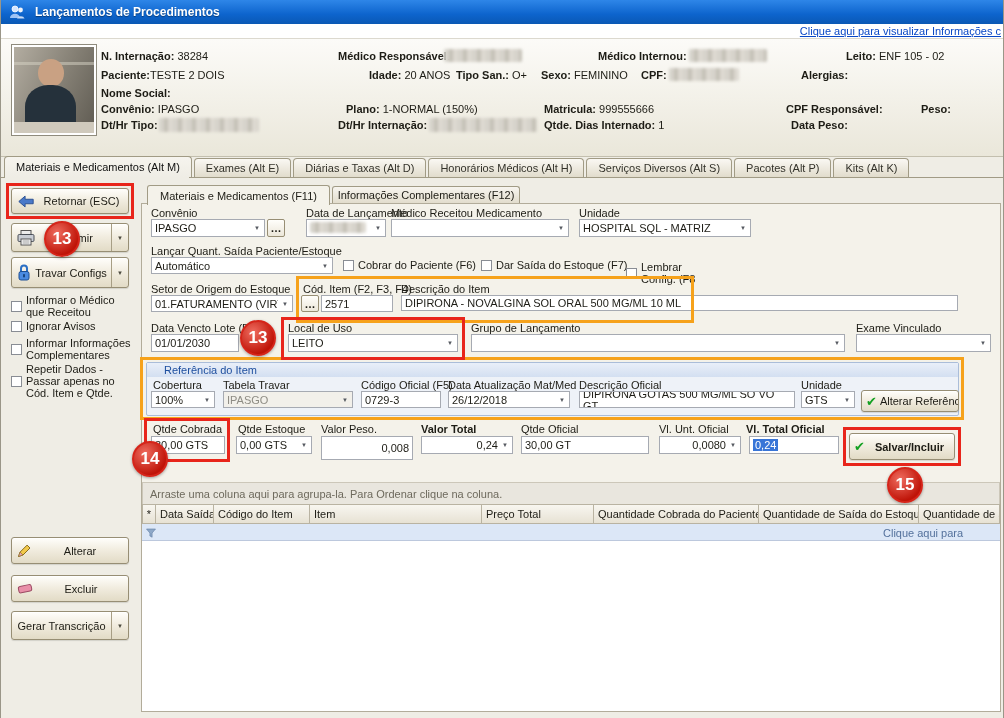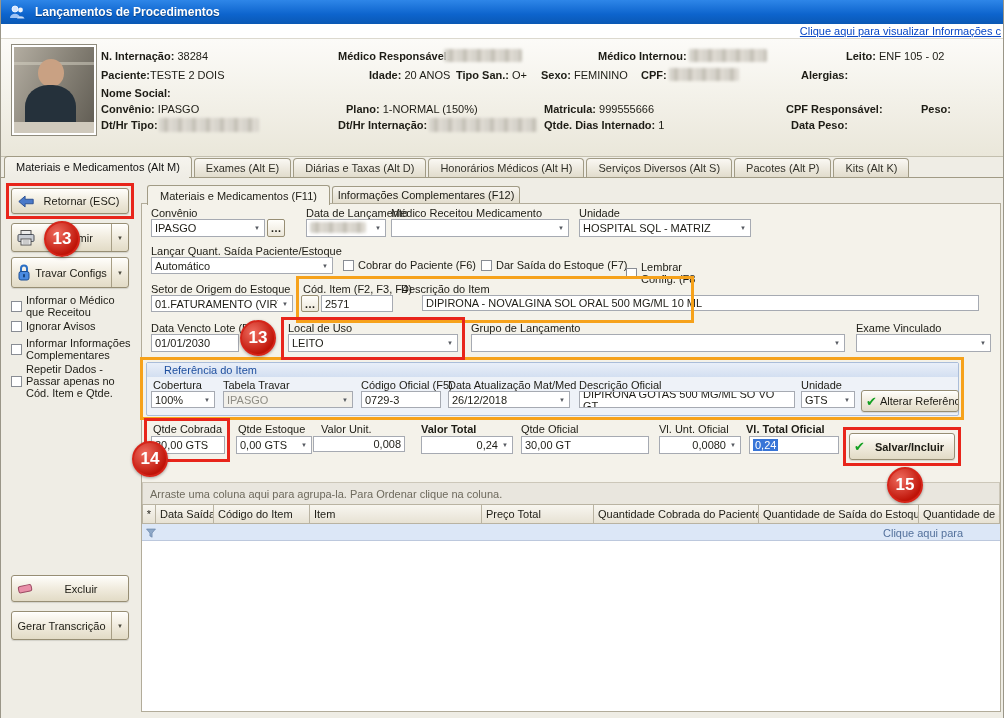--- a/index.html
+++ b/index.html
@@ -196,20 +196,29 @@
   </div>
   <div class="cbrow top" style="left:10px;top:337px;width:124px">
     <span class="cb"></span>
     <span class="cbl">Informar Informações Complementares</span>
   </div>
   <div class="cbrow" style="left:10px;top:363px;width:124px">
     <span class="cb"></span>
     <span class="cbl">Repetir Dados - Passar apenas no Cód. Item e Qtde.</span>
   </div>
 
+  <div class="B" style="left:10px;top:537px;width:118px;height:27px">
+    <span class="ic">
+        <svg width="15" height="14" viewBox="0 0 15 14">
+          <path d="M1.5 12.5 l1.6-4.4 7-7 2.9 2.9 -7 7 z" fill="#f2c94c" stroke="#8a6d1d"></path>
+          <path d="M1.5 12.5 l1.6-4.4 2.8 2.8 z" fill="#e8a2b8" stroke="#8a6d1d" stroke-width="0.6"></path>
+        </svg>
+      </span>
+    <span class="lab">Alterar</span>
+  </div>
   <div class="B" style="left:10px;top:611px;width:118px;height:29px">
     <span class="lab">Gerar Transcrição</span>
     <span class="split">▼</span>
   </div>
   <div class="B" style="left:10px;top:575px;width:118px;height:27px">
     <span class="ic">
         <svg width="17" height="13" viewBox="0 0 17 13">
           <rect x="1.5" y="3.5" width="13" height="6.5" rx="2" fill="#e98fa8" stroke="#9c4a63" transform="rotate(-12 8 6.5)"></rect>
         </svg>
       </span>
@@ -269,21 +278,21 @@
   <div class="C" style="left:150px;top:295px;width:142px;height:17px">
       <span class="ct">01.FATURAMENTO (VIRT</span>
       <span class="ca">▼</span>
     </div>
   <div class="L" style="left:302px;top:283px">Cód. Item (F2, F3, F4)</div>
   <div class="eb" style="left:300px;top:295px;width:18px;height:17px">…</div>
   <div class="T" style="left:320px;top:295px;width:72px;height:17px">
       <span>2571</span>
     </div>
   <div class="L" style="left:400px;top:283px">Descrição do Item</div>
-  <div class="T" style="left:421px;top:295px;width:557px;height:16px">
+  <div class="T" style="left:400px;top:295px;width:557px;height:16px">
       <span>DIPIRONA - NOVALGINA SOL ORAL 500 MG/ML 10 ML</span>
     </div>
 
   <div class="L" style="left:150px;top:322px">Data Vencto Lote (F</div>
   <div class="T" style="left:150px;top:334px;width:88px;height:18px">
       <span>01/01/2030</span>
     </div>
   <div class="L" style="left:287px;top:322px">Local de Uso</div>
   <div class="C" style="left:287px;top:334px;width:170px;height:18px">
       <span class="ct">LEITO</span>
@@ -332,33 +341,33 @@
       <span class="ct">GTS</span>
       <span class="ca">▼</span>
     </div>
   <div class="B" style="left:860px;top:390px;width:98px;height:22px">
       <span class="chk">✔</span>
       <span class="lab">Alterar Referência</span>
     </div>
 
   <div class="L" style="left:152px;top:423px">Qtde Cobrada</div>
   <div class="L" style="left:237px;top:423px">Qtde Estoque</div>
-  <div class="L" style="left:320px;top:423px">Valor Unit.</div>
+  <div class="L" style="left:320px;top:423px">Valor Peso.</div>
   <div class="L bold" style="left:420px;top:423px">Valor Total</div>
   <div class="L" style="left:520px;top:423px">Qtde Oficial</div>
   <div class="L" style="left:658px;top:423px">Vl. Unt. Oficial</div>
   <div class="L bold" style="left:745px;top:423px">Vl. Total Oficial</div>
   <div class="T" style="left:150px;top:436px;width:74px;height:18px">
       <span>30,00 GTS</span>
     </div>
   <div class="C" style="left:235px;top:436px;width:76px;height:18px">
       <span class="ct">0,00 GTS</span>
       <span class="ca">▼</span>
     </div>
-  <div class="T right" style="left:312px;top:436px;width:92px;height:16px">
+  <div class="T right" style="left:320px;top:436px;width:92px;height:24px">
       <span>0,008</span>
     </div>
   <div class="C right" style="left:420px;top:436px;width:92px;height:18px">
       <span class="ct">0,24</span>
       <span class="ca">▼</span>
     </div>
   <div class="T" style="left:520px;top:436px;width:128px;height:18px">
       <span>30,00 GT</span>
     </div>
   <div class="C right" style="left:658px;top:436px;width:82px;height:18px">

